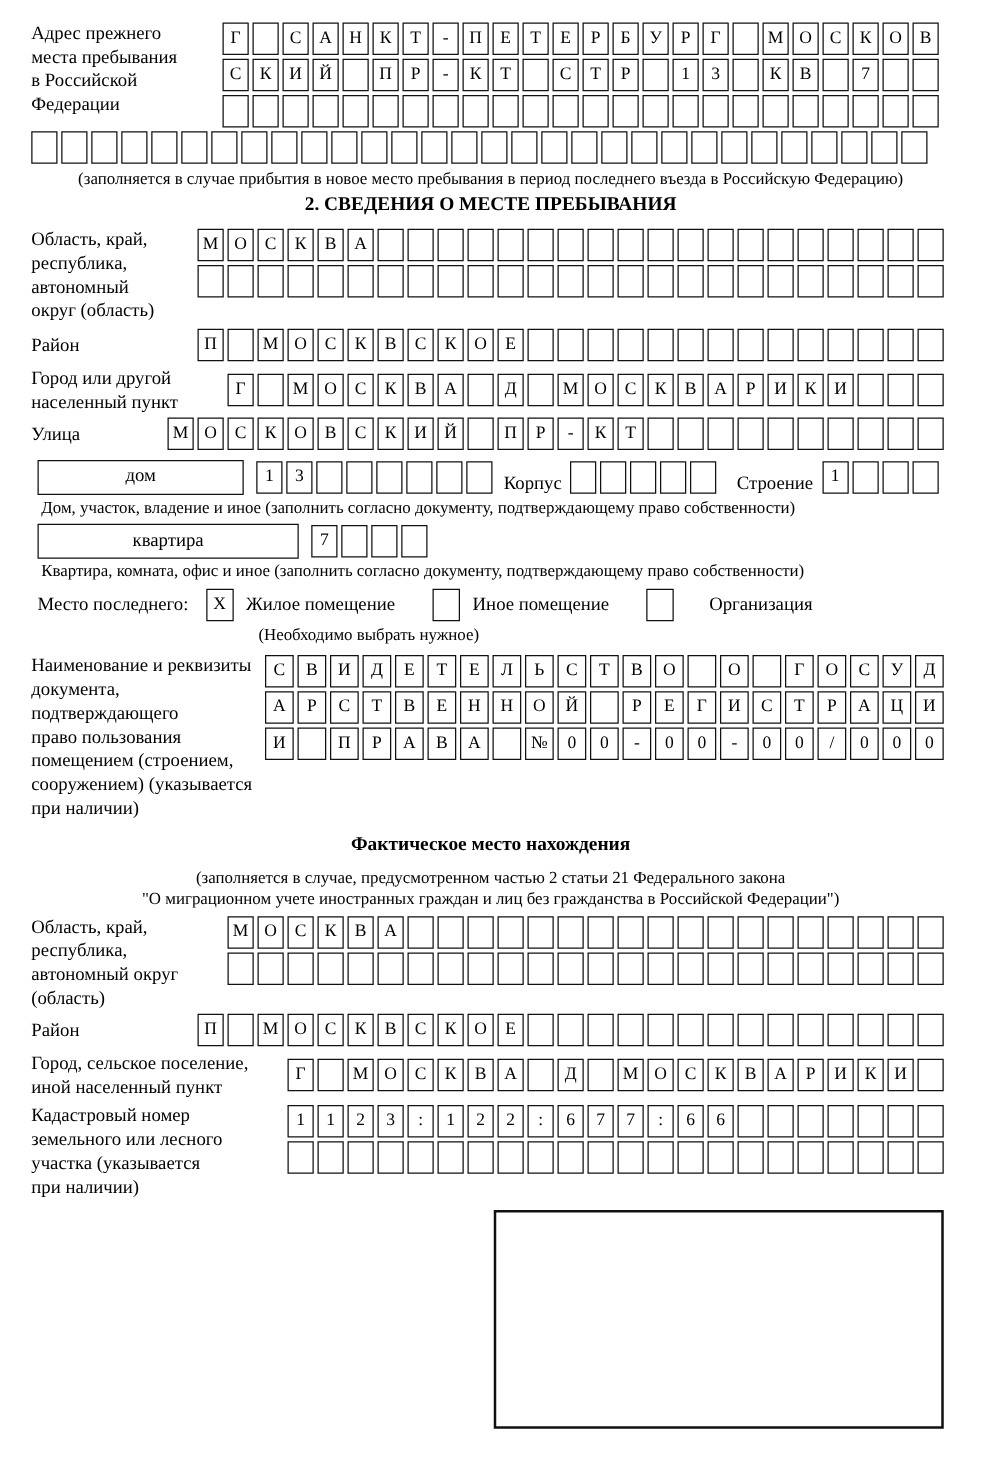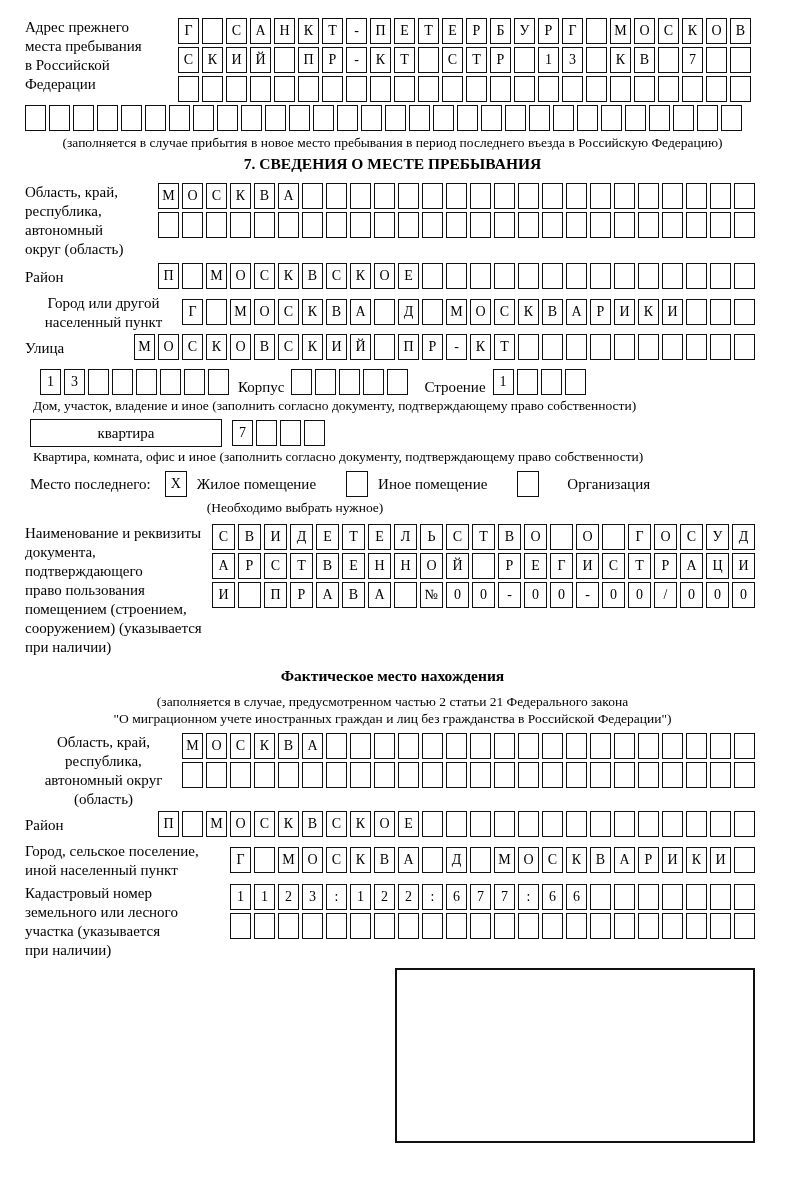--- a/index.html
+++ b/index.html
@@ -9,21 +9,21 @@
     font-family:"Liberation Serif", serif; color:#000;
   }
   .page { padding:18px 40px 0 25px; }
 
   .header-note { text-align:right; font-size:15px; margin-bottom:24px; }
 
   .flexrow { display:flex; align-items:flex-start; }
   .flexrow.vcenter { align-items:center; }
 
   .lbl { font-size:15px; line-height:19px; white-space:pre-line; flex-shrink:0; }
-  .w153 { width:153px; } .w133 { width:133px; } .w157 { width:157px;text-align:center; }
+  .w153 { width:153px; } .w133 { width:133px; } .w157 { width:157px; }
   .w109 { width:109px; } .w187 { width:187px; } .w205 { width:205px; }
 
   .cells { display:flex; gap:3px; margin-bottom:3px; }
   .cell {
     width:21px; height:26px; border:1.5px solid #111; flex-shrink:0;
     display:flex; align-items:center; justify-content:center;
     font-size:14px; background:#fff;
   }
   .wide .cell { width:23px; }
 
@@ -32,21 +32,21 @@
   .title { font-weight:bold; font-size:15.5px; text-align:center; }
 
   .sect-title { margin:4px 0 10px 0; }
 
   .house-row { display:flex; align-items:center; margin-top:4px; margin-left:5px; }
   .named-box {
     border:1.5px solid #111; height:28px; display:flex; align-items:center;
     justify-content:center; font-size:15px; flex-shrink:0;
   }
   .dom-box { width:165px; }
-  .kv-box  { width:192px; }
+  .kv-box  { width:209px; }
   .inline-lbl { font-size:15px; margin:12px 7px 0 9px; white-space:nowrap; }
   .gap10 { margin-left:10px; }
 
   .stay-row { display:flex; align-items:center; font-size:15px; margin:6px 0 2px 5px; }
   .checkbox {
     width:22px; height:26px; border:1.5px solid #111; flex-shrink:0;
     display:flex; align-items:center; justify-content:center; font-size:14px;
   }
   .stay-row .opt-lbl { margin-left:10px; }
   .stay-row .cb-m { margin-left:14px; }
@@ -182,21 +182,21 @@
       <span class="cell"></span>
       <span class="cell"></span>
       <span class="cell"></span>
       <span class="cell"></span>
       <span class="cell"></span>
       <span class="cell"></span>
       <span class="cell"></span>
     </div>
   <div class="note center">(заполняется в случае прибытия в новое место пребывания в период последнего въезда в Российскую Федерацию)</div>
 
-  <div class="title sect-title">7. СВЕДЕНИЯ О МЕСТЕ ПРЕБЫВАНИЯ</div>
+  <div class="title sect-title">2. СВЕДЕНИЯ О МЕСТЕ ПРЕБЫВАНИЯ</div>
 
   <div class="flexrow">
     <div class="lbl w133">Область, край,
 республика,
 автономный
 округ (область)</div>
     <div>
       <div class="cells">
           <span class="cell">М</span>
           <span class="cell">О</span>
@@ -342,20 +342,21 @@
         <span class="cell"></span>
         <span class="cell"></span>
         <span class="cell"></span>
         <span class="cell"></span>
         <span class="cell"></span>
         <span class="cell"></span>
       </div>
   </div>
 
   <div class="house-row">
+    <div class="named-box dom-box">дом</div>
     <div class="cells gap10" style="margin-bottom:0">
         <span class="cell">1</span>
         <span class="cell">3</span>
         <span class="cell"></span>
         <span class="cell"></span>
         <span class="cell"></span>
         <span class="cell"></span>
         <span class="cell"></span>
         <span class="cell"></span>
       </div>

